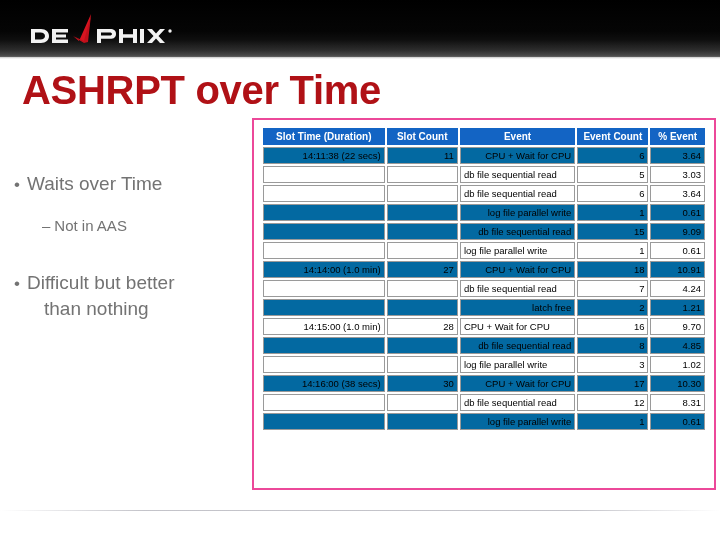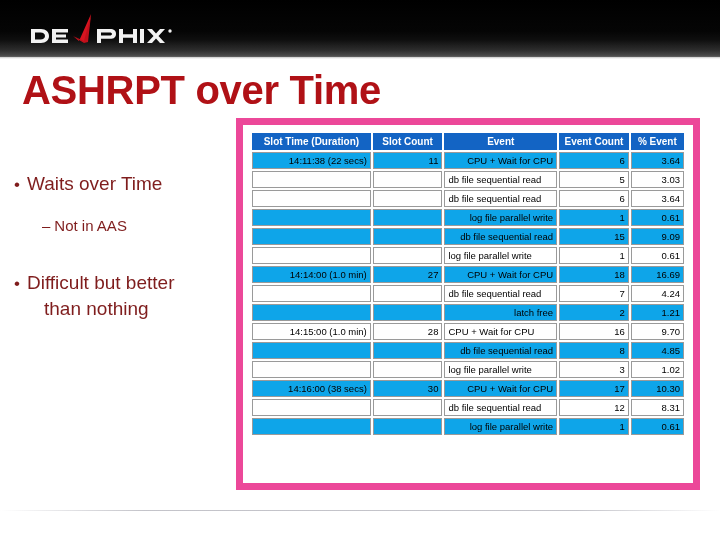--- a/index.html
+++ b/index.html
@@ -54,21 +54,21 @@
     color: #B01116;
     letter-spacing: -0.3px;
     white-space: nowrap;
   }
 
   
   .bullets {
     position: absolute;
     left: 10px; top: 172px;
     width: 222px;
-    color: #7f1d1d;
+    color: #737373;
   }
   .bullet-l1 {
     font-size: 19px;
     line-height: 24px;
     white-space: nowrap;
     padding-left: 4px;
   }
   .bullet-l1 .dot { margin-right: 7px; font-size: 17px; }
   .bullet-l2 {
     font-size: 15px;
@@ -82,24 +82,24 @@
   .bullet-cont {
     font-size: 19px;
     line-height: 26px;
     padding-left: 34px;
     white-space: nowrap;
   }
 
   
   .panel {
     position: absolute;
-    left: 236px; top: 118px;
+    left: 252px; top: 118px;
     width: 464px; height: 372px;
     background: #ffffff;
-    border: 7px solid #ec4899;
+    border: 2px solid #ec4899;
     box-sizing: border-box;
     padding: 6px 7px 7px 7px;
   }
 
   table.ash {
     border-collapse: separate;
     border-spacing: 2px 2px;
     width: 100%;
     table-layout: fixed;
     font-size: 9.5px;
@@ -117,21 +117,21 @@
     overflow: hidden;
   }
   table.ash td {
     border: 1px solid #9a9a9a;
     height: 13px;
     padding: 1px 3px;
     white-space: nowrap;
     overflow: hidden;
     background: #ffffff;
   }
-  table.ash tr.odd td { background: #0ea5e9; text-align: right; }
+  table.ash tr.odd td { background: #0369a1; text-align: right; }
   td.num { text-align: right; }
   td.txt { text-align: left; }
 
   col.c-slottime { width: 116px; }
   col.c-slotcount { width: 68px; }
   col.c-event { width: 110px; }
   col.c-eventcount { width: 68px; }
   col.c-pct { width: 52px; }
 
   
@@ -249,21 +249,21 @@
           <td class="num"></td>
           <td class="txt">log file parallel write</td>
           <td class="num">1</td>
           <td class="num">0.61</td>
         </tr>
         <tr class="odd">
           <td class="num">14:14:00 (1.0 min)</td>
           <td class="num">27</td>
           <td class="txt">CPU + Wait for CPU</td>
           <td class="num">18</td>
-          <td class="num">16.69</td>
+          <td class="num">10.91</td>
         </tr>
         <tr class="even">
           <td class="num"></td>
           <td class="num"></td>
           <td class="txt">db file sequential read</td>
           <td class="num">7</td>
           <td class="num">4.24</td>
         </tr>
         <tr class="odd">
           <td class="num"></td>

